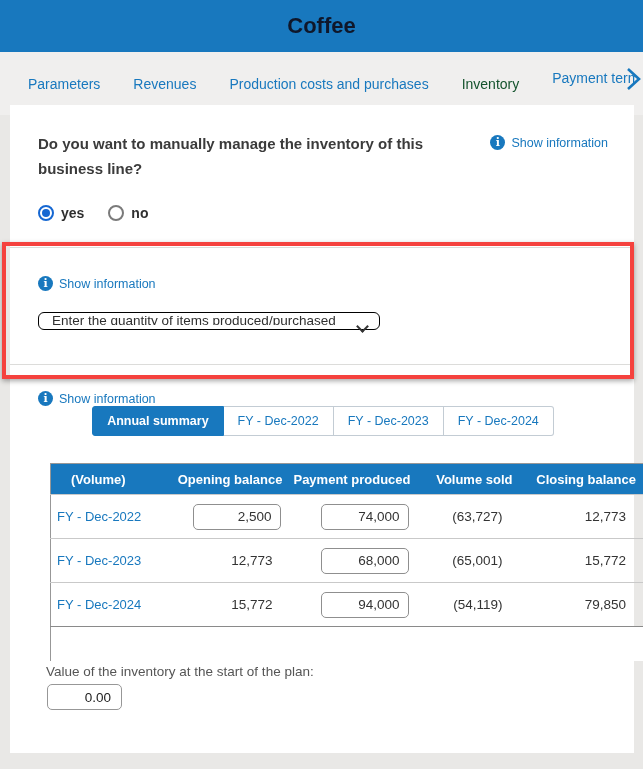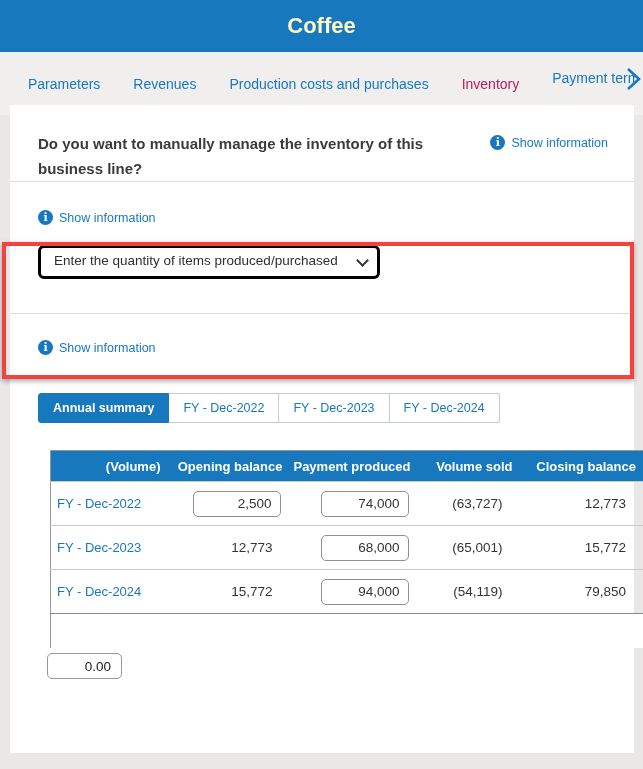--- a/index.html
+++ b/index.html
@@ -1,26 +1,26 @@
 <!DOCTYPE html>
 <html><head>
 <meta charset="utf-8">
 <style>
   * { margin:0; padding:0; box-sizing:border-box; }
   html,body { width:643px; height:769px; overflow:hidden; }
   body { background:#e9e8e6; font-family:"Liberation Sans", sans-serif; position:relative; }
 
   
   .app-header { height:52px; background:#1878be; display:flex; align-items:center; justify-content:center; }
-  .app-title { color:#fef9c3; font-size:22px; font-weight:bold; }
+  .app-title { color:#0f172a; font-size:22px; font-weight:bold; }
 
   
   .tabbar { height:63px; background:#f0efee; display:flex; align-items:center; padding-left:28px; gap:33px; position:relative; }
   .tab { color:#1878be; font-size:14px; white-space:nowrap; cursor:pointer; position:relative; height:100%; display:flex; align-items:center; }
-  .tab.active { color:#be185d; }
+  .tab.active { color:#14532d; }
   .tab.active::after { content:""; position:absolute; left:-8px; right:-8px; bottom:5px; height:4px; background:#1878be; }
   .tab.clipped { width:84px; overflow:hidden; display:block; line-height:53px; }
   .tab-scroll { position:absolute; right:1px; top:15px; width:18px; height:24px; cursor:pointer; }
 
   
   .card { position:absolute; top:105px; left:10px; width:624px; bottom:16px; background:#fff; }
   .section { padding:0 26px 0 28px; }
   .qrow { display:flex; justify-content:space-between; align-items:flex-start; }
   .question { font-size:15px; font-weight:bold; color:#3b3b3b; line-height:25px; max-width:465px; }
   .show-info { display:flex; align-items:center; gap:6px; color:#1878be; font-size:12.5px; white-space:nowrap; cursor:pointer; margin-top:4px; }
@@ -31,39 +31,39 @@
   .radio-row { display:flex; align-items:center; gap:24px; margin-top:24px; padding-bottom:26px; }
   .radio-opt { display:flex; align-items:center; gap:7px; cursor:pointer; }
   .radio-opt .lbl { font-size:14px; font-weight:bold; color:#2f2f2f; }
   .radio { width:16px; height:16px; border-radius:50%; background:#fff; position:relative; }
   .radio.sel { border:2px solid #1567d2; }
   .radio.sel::after { content:""; position:absolute; left:2px; top:2px; width:8px; height:8px; border-radius:50%; background:#1567d2; }
   .radio.unsel { border:2px solid #7a7a7a; }
 
   
   .dd-wrap { position:relative; width:342px; margin:20px 0 34px 0; }
-  .dd { width:342px; height:34px; appearance:none; -webkit-appearance:none; border:3px solid #000000; border-radius:6px; background:#fff; font-family:"Liberation Sans", sans-serif; font-size:13.5px; color:#2f2f2f; padding:0 30px 4px 13px; }
+  .dd { width:342px; height:18px; appearance:none; -webkit-appearance:none; border:1px solid #000000; border-radius:6px; background:#fff; font-family:"Liberation Sans", sans-serif; font-size:13.5px; color:#2f2f2f; padding:0 30px 4px 13px; }
   .dd-chevron { position:absolute; right:13px; top:11px; width:9px; height:9px; border-right:2.2px solid #333; border-bottom:2.2px solid #333; transform:rotate(45deg); pointer-events:none; }
 
   
   .annotation-box { position:absolute; left:2px; top:242px; width:632px; height:137px; border:4px solid #f5423e; box-shadow:0 2px 5px rgba(0,0,0,.35); pointer-events:none; z-index:50; }
 
   
-  .seg-wrap { display:flex; justify-content:flex-start; margin-top:38px; }
+  .seg-wrap { display:flex; justify-content:center; }
   .seg { display:flex; }
   .seg button { height:30px; border:1px solid #c3ccd4; border-left:none; background:#fff; color:#1878be; font-family:"Liberation Sans", sans-serif; font-size:12.5px; padding:0 14px; cursor:pointer; white-space:nowrap; }
   .seg button:first-child { border-left:1px solid #c3ccd4; border-radius:3px 0 0 3px; }
   .seg button:last-child { border-radius:0 3px 3px 0; }
   .seg button.active { background:#1878be; border-color:#1878be; color:#fff; font-weight:bold; }
 
   
   .tbl-area { margin:27px 0 0 12px; width:594px; }
   table { width:594px; border-collapse:collapse; table-layout:fixed; }
   thead th { background:#1878be; color:#fff; font-size:13px; font-weight:bold; height:31px; text-align:right; padding-right:8px; }
-  thead th:first-child { text-align:right; padding-left:12px; }
+  thead th:first-child { text-align:left; padding-left:20px; }
   tbody td { height:44px; border-top:1px solid #c9c9c9; font-size:13.5px; color:#333; text-align:right; }
   table { border:1px solid #979797; border-bottom:1px solid #8a8a8a; }
   .row-label { color:#1878be; font-size:13px; text-align:left; padding-left:6px; cursor:pointer; text-decoration:none; }
   .cell-val { padding-right:18px; }
   .num-input { width:88px; height:26px; border:1px solid #8f8f8f; border-radius:5px; text-align:right; padding:0 8px; font-size:13.5px; font-family:"Liberation Sans", sans-serif; color:#333; display:block; margin-left:auto; margin-right:10px; background:#fff; }
   .tbl-footer { width:594px; height:34px; border-left:1px solid #979797; border-right:1px solid #979797; background:#fff; }
 
   
   .start-label { font-size:13.5px; color:#555; margin:3px 0 0 8px; }
   .start-input { width:75px; height:26px; border:1px solid #979797; border-radius:5px; text-align:right; padding:0 10px; font-size:13.5px; font-family:"Liberation Sans", sans-serif; color:#222; margin:5px 0 0 9px; display:block; background:#fff; }
@@ -93,20 +93,30 @@
 <div class="card">
 
   <div class="section sec1-pad">
     <div class="qrow">
       <div class="question">Do you want to manually manage the inventory of this business line?</div>
       <div class="show-info">
         <span class="info-icon">i</span>
         <span>Show information</span>
       </div>
     </div>
+    <div class="radio-row">
+      <div class="radio-opt">
+        <span class="radio sel"></span>
+        <span class="lbl">yes</span>
+      </div>
+      <div class="radio-opt">
+        <span class="radio unsel"></span>
+        <span class="lbl">no</span>
+      </div>
+    </div>
   </div>
 
   <div class="divider"></div>
 
   <div class="section sec2-pad">
     <div class="qrow">
       <div class="show-info">
         <span class="info-icon">i</span>
         <span>Show information</span>
       </div>
@@ -184,18 +194,19 @@
                 <input class="num-input" value="94,000" style="">
               </td>
             <td class="cell-val">(54,119)</td>
             <td class="cell-val">79,850</td>
           </tr>
         </tbody>
       </table>
       <div class="tbl-footer"></div>
     </div>
 
+    <div class="start-label">Value of the inventory at the start of the plan:</div>
     <input class="start-input" value="0.00" style="">
   </div>
 
 </div>
 
 <div class="annotation-box"></div>
 
 </body></html>

